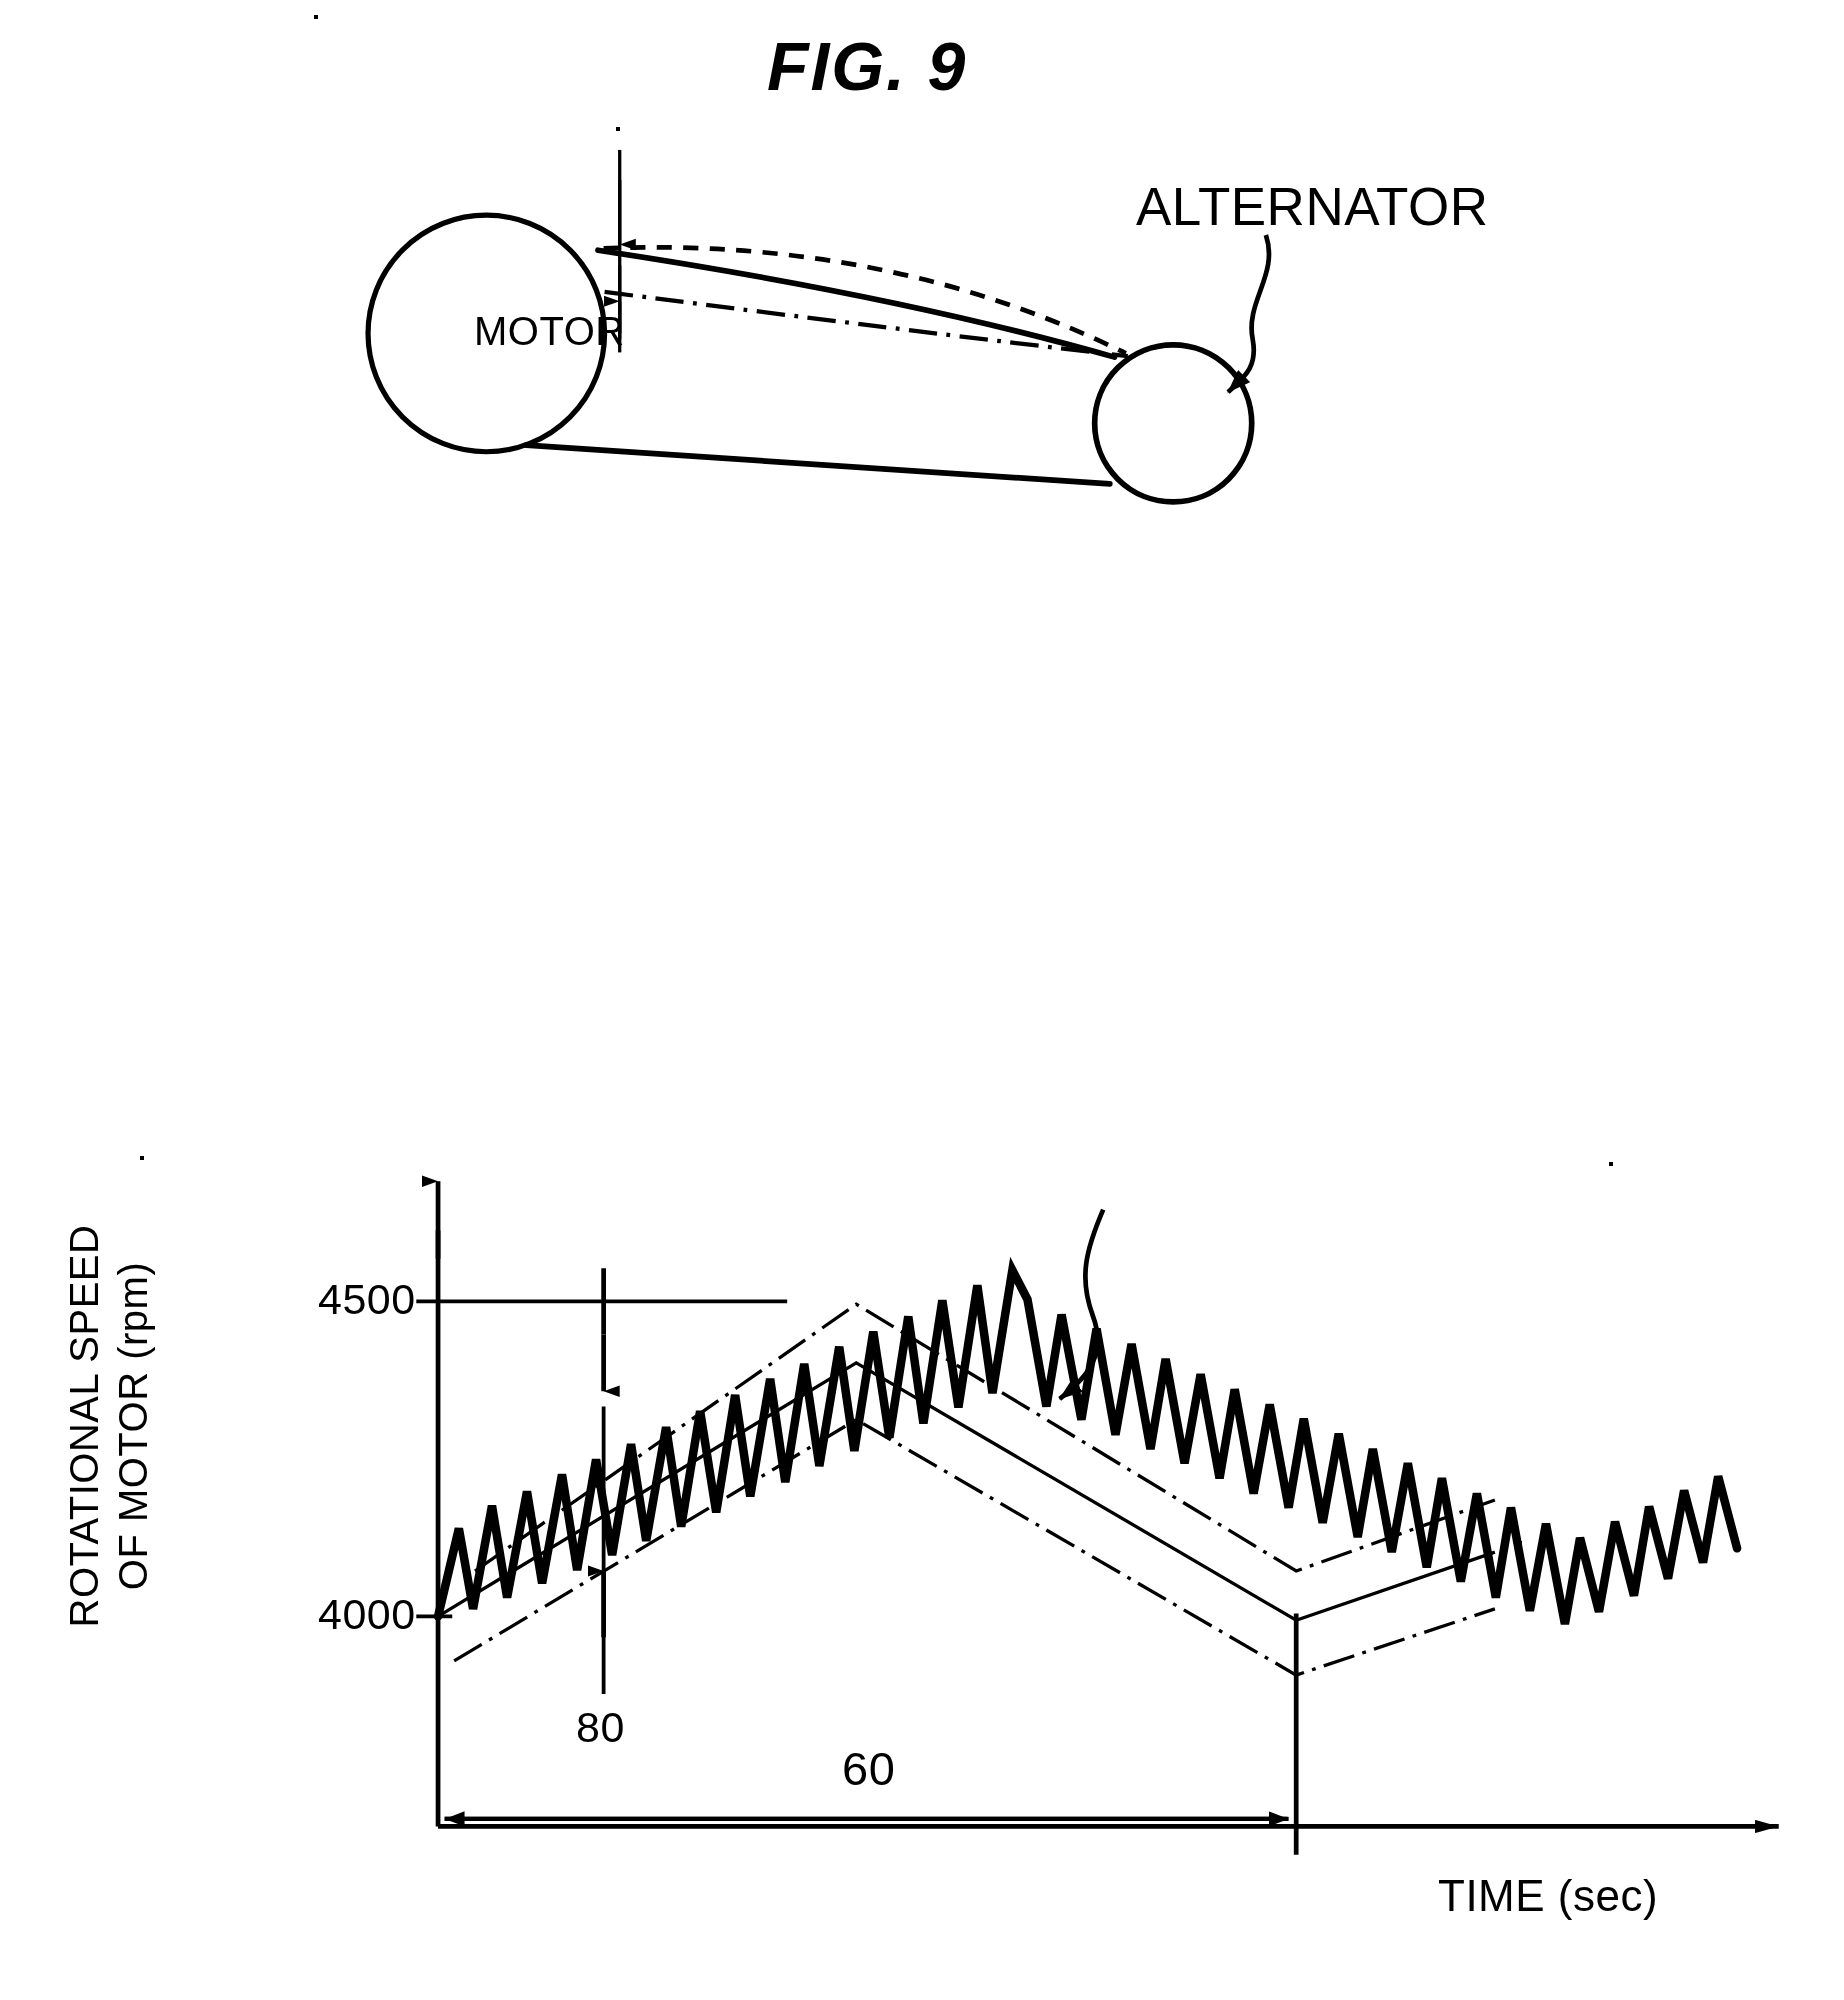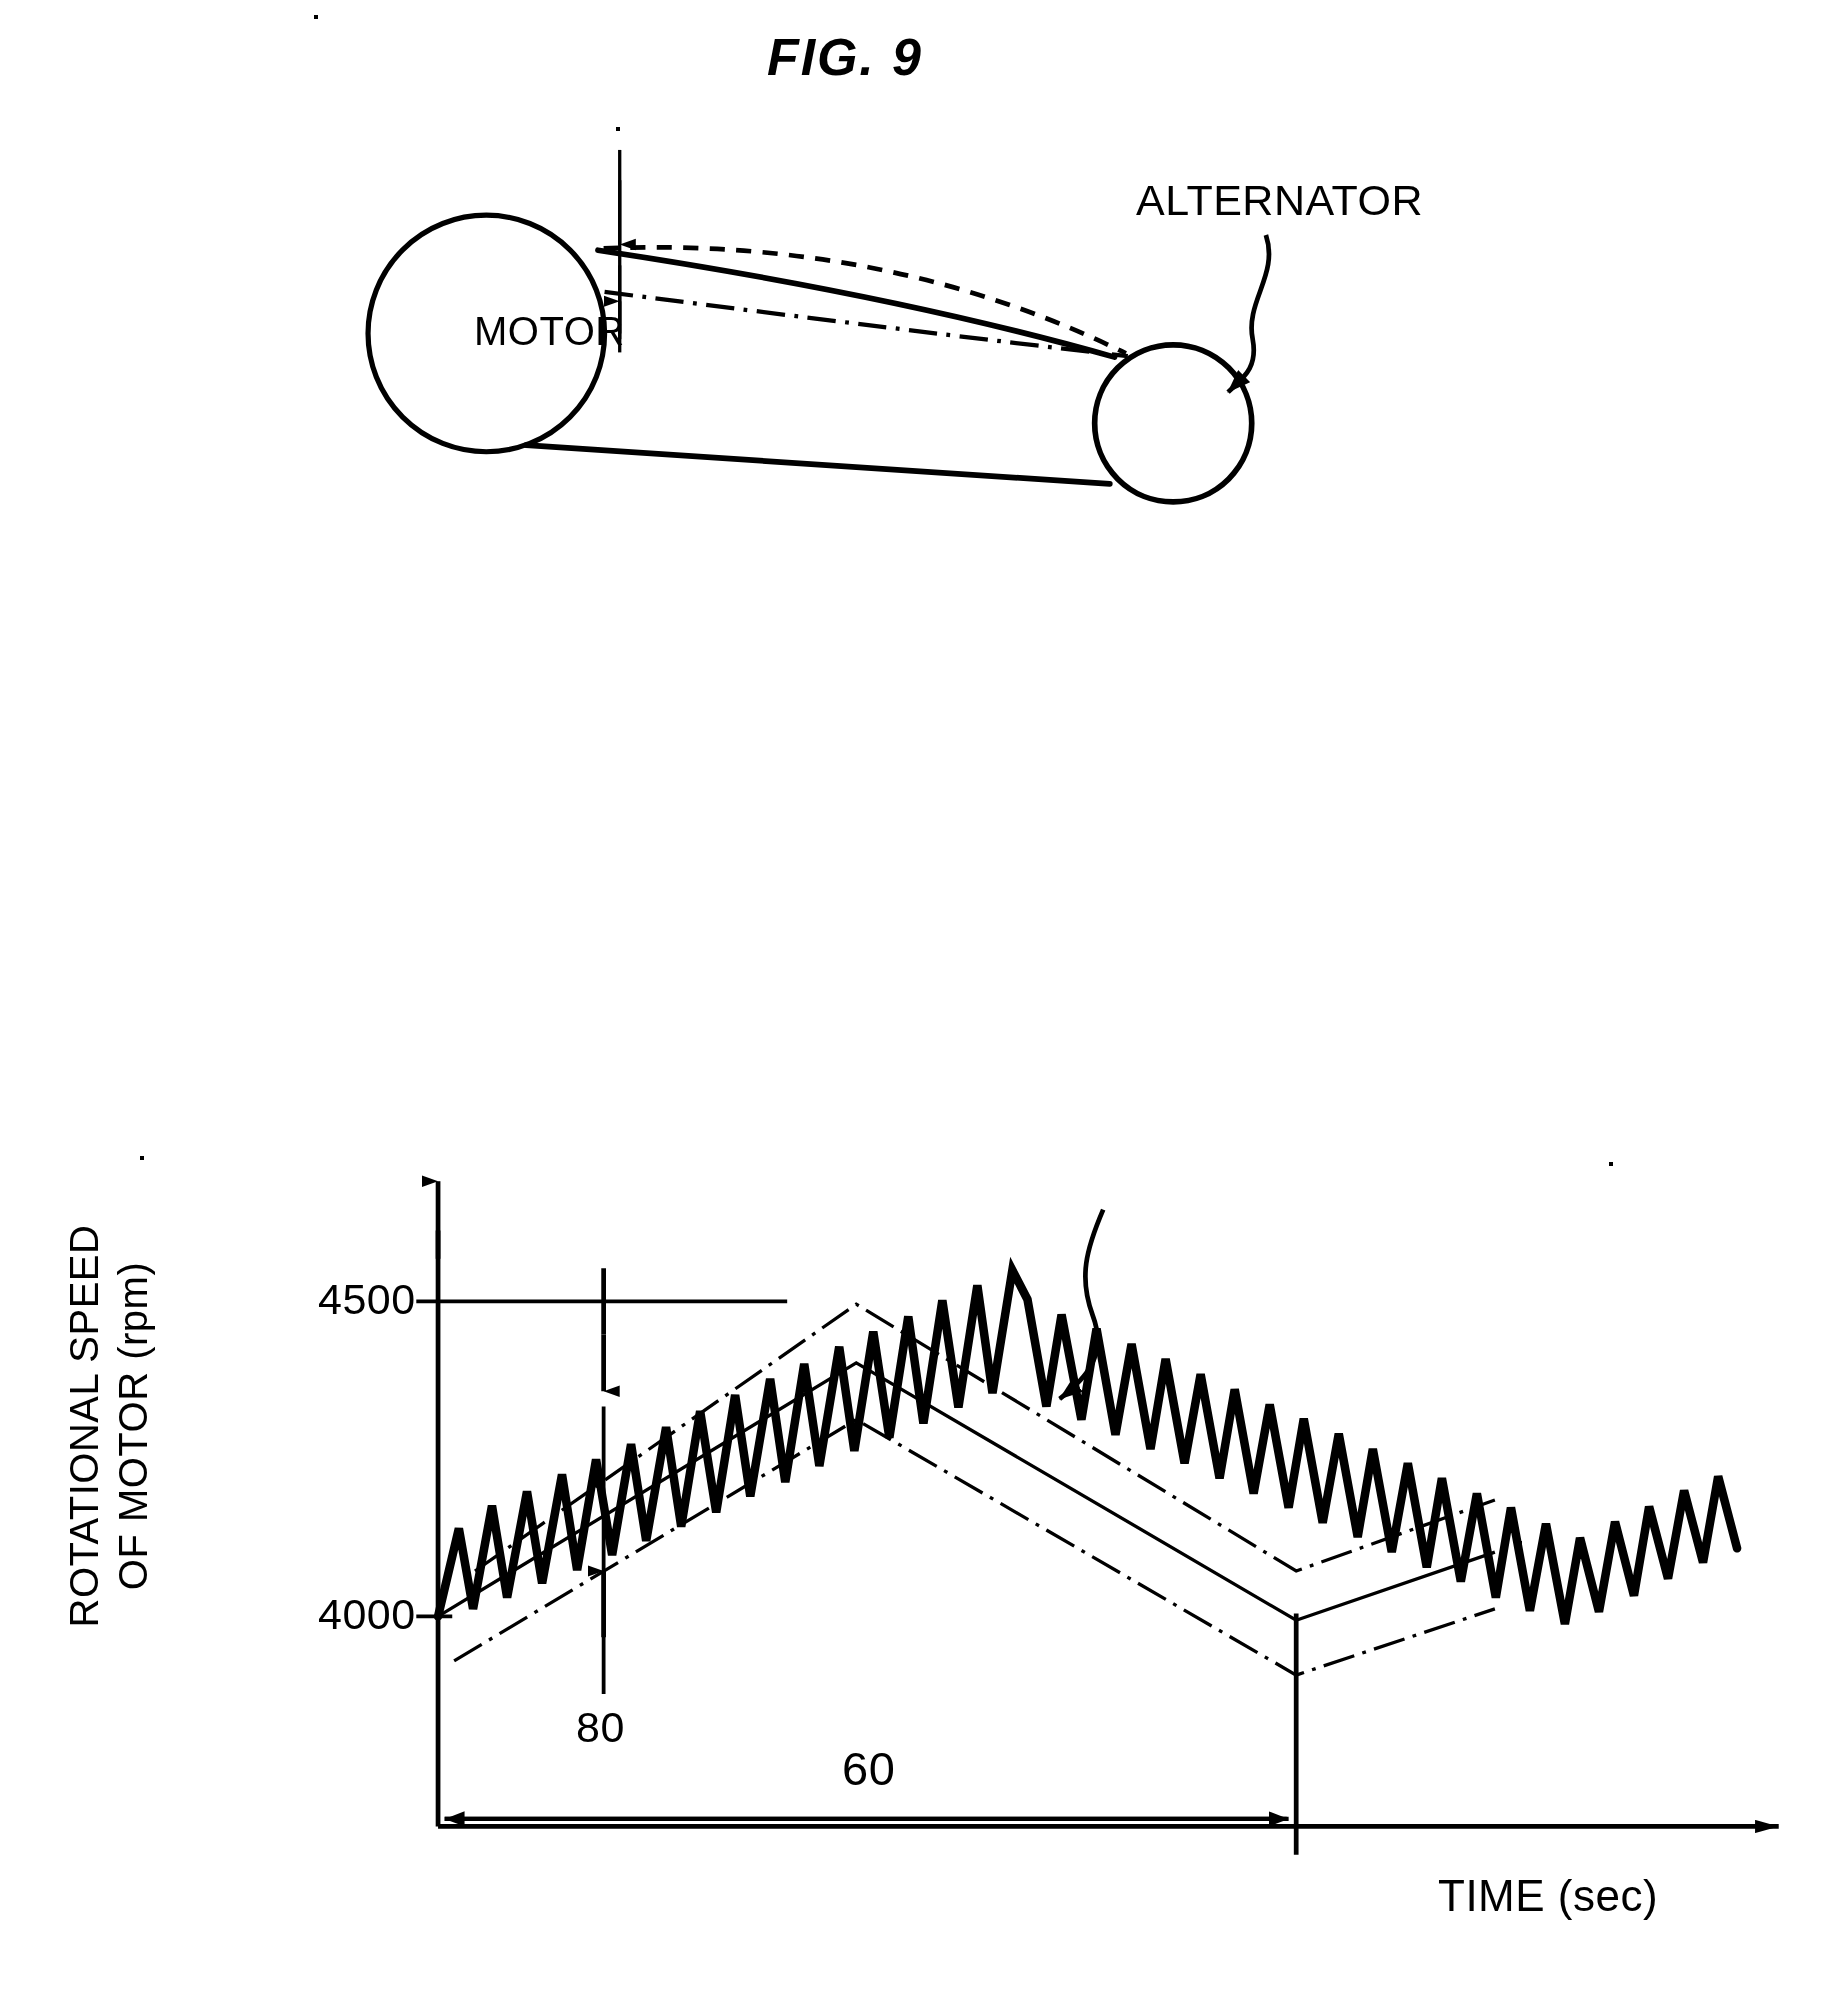--- a/index.html
+++ b/index.html
@@ -17,21 +17,21 @@
     width: 1844px;
     height: 2001px;
     background: #ffffff;
     overflow: hidden;
   }
   .fig-title {
     position: absolute;
     font-family: "Liberation Sans", sans-serif;
     font-weight: bold;
     font-style: italic;
-    font-size: 52px;
+    font-size: 68px;
     letter-spacing: 1.9px;
     white-space: nowrap;
     color: #000;
   }
   #fig9-title { left: 767px; top: 26.5px; }
   #fig10-title { left: 748px; top: 977px; }
 
   .svg-layer {
     position: absolute;
     left: 0;
@@ -50,21 +50,21 @@
     color: #000;
   }
   #motor-label {
     left: 474px;
     top: 309px;
     font-size: 40px;
   }
   #alternator-label {
     left: 1136px;
     top: 176px;
-    font-size: 43px;
+    font-size: 53px;
   }
   #rotation-ripple-label {
     left: 973px;
     top: 1151px;
     font-size: 43px;
   }
   #ytick-4500 {
     left: 318px;
     top: 1275px;
     font-size: 43px;

